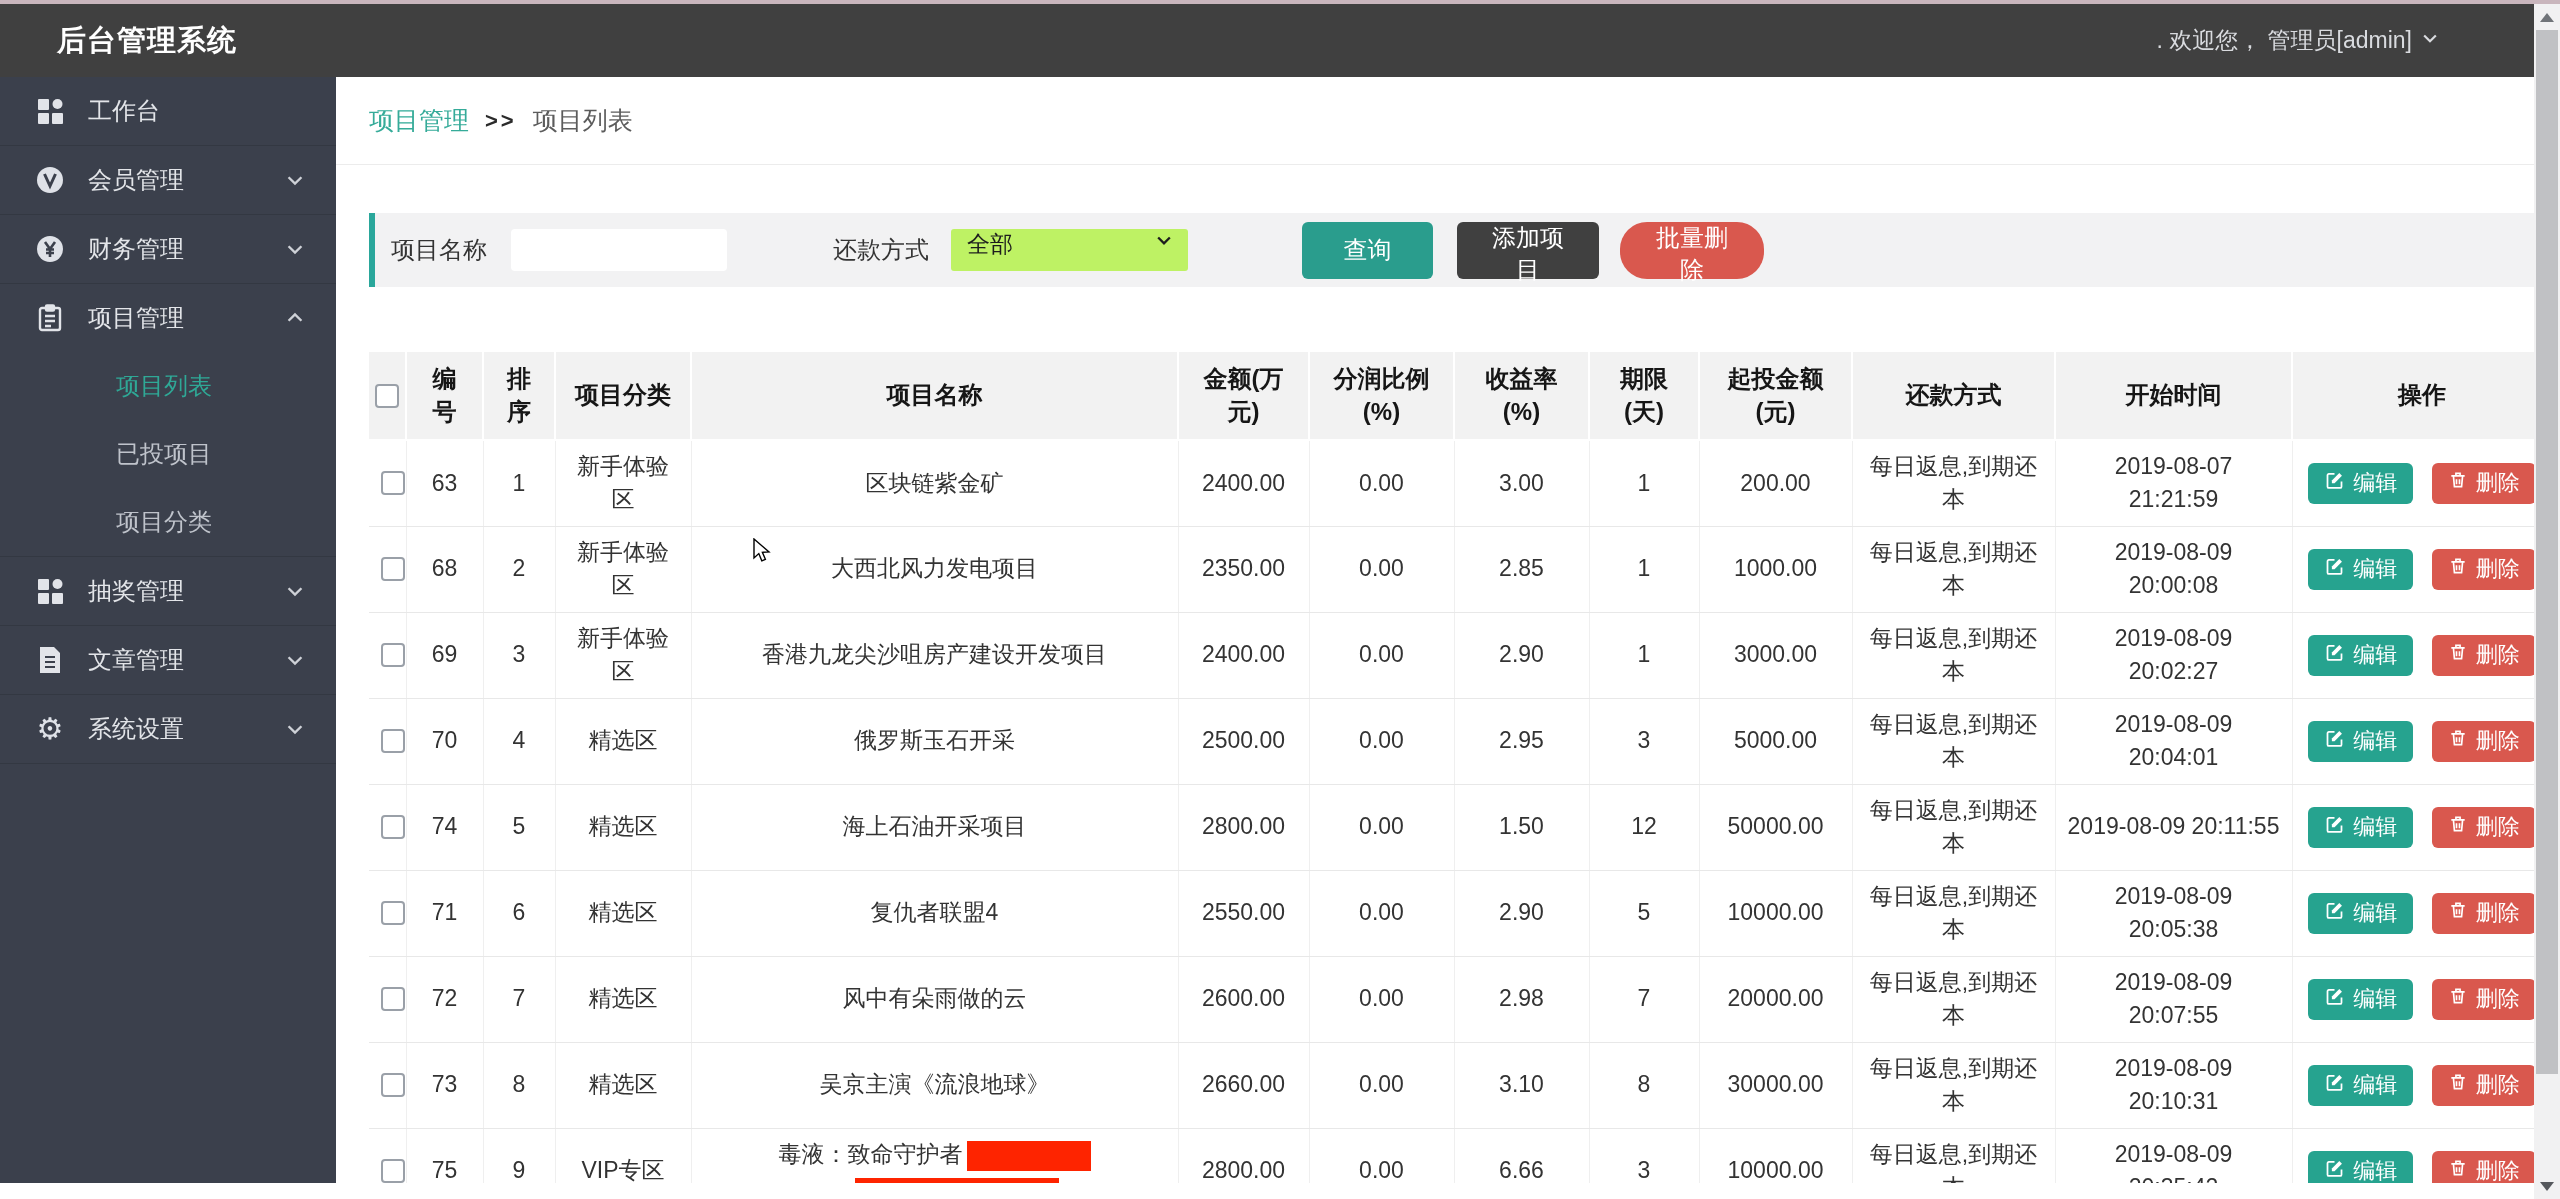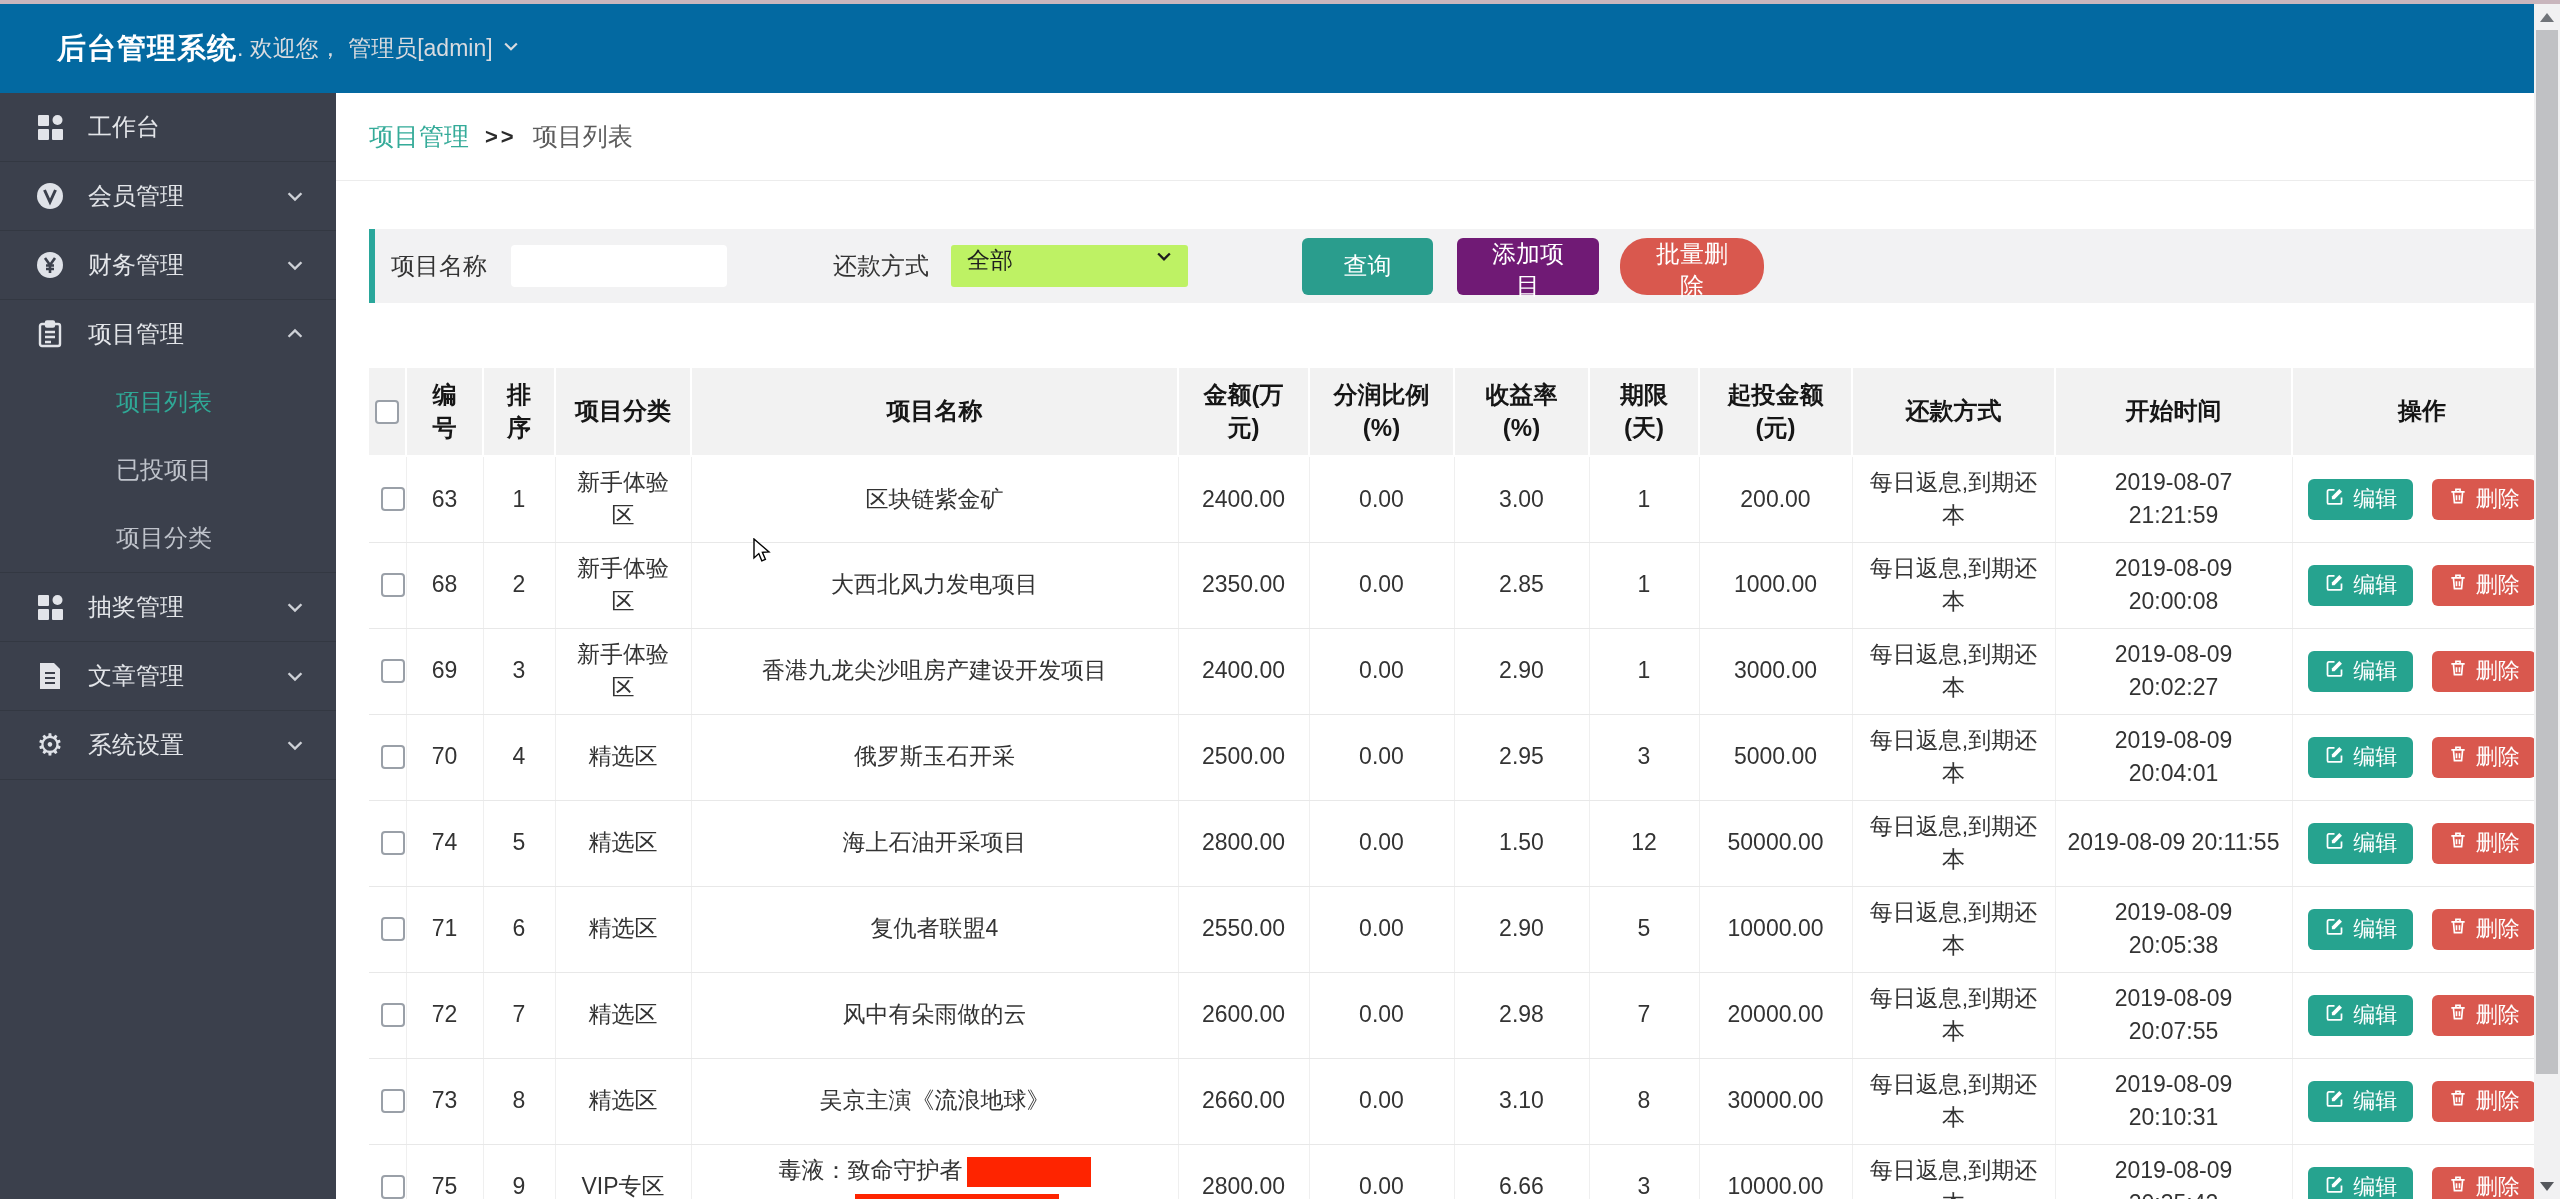--- a/index.html
+++ b/index.html
@@ -2,21 +2,21 @@
 <html><head>
 <meta charset="utf-8">
 <style>
   * { margin:0; padding:0; box-sizing:border-box; }
   html,body { width:2560px; height:1199px; overflow:hidden; }
   body { font-family:"Liberation Sans","DejaVu Sans",sans-serif; background:#fff; position:relative; }
 
   .window-edge { position:absolute; top:0; left:0; width:2560px; height:4px; background:#c9b6bd; z-index:60; }
 
   
-  .topbar { height:93px; background:#0369a1; display:flex; align-items:center; justify-content:flex-start; padding:4px 120px 0 57px; }
+  .topbar { height:77px; background:#404040; display:flex; align-items:center; justify-content:space-between; padding:4px 120px 0 57px; }
   .topbar-title { color:#ffffff; font-size:29px; font-weight:bold; letter-spacing:1px; }
   .user-menu { color:#d9dbdf; font-size:23px; display:flex; align-items:center; gap:8px; cursor:default; }
   .user-menu svg { stroke:#d9dbdf; }
 
   
   .layout { display:flex; height:1106px; }
 
   
   .sidebar { width:336px; background:#3b404c; flex-shrink:0; overflow:hidden; }
   .nav-block { border-bottom:1px solid #333842; }
@@ -36,21 +36,21 @@
   .crumb-current { color:#5c5c5c; }
 
   
   .filterbar { margin:48px 18px 0 33px; height:74px; background:#f2f2f3; border-left:6px solid #2aa79b; display:flex; align-items:center; }
   .f-label { font-size:24px; color:#333; margin-left:16px; }
   .f-input { margin-left:24px; width:216px; height:42px; border:0; border-radius:4px; background:#fff; font-size:22px; padding:0 12px; outline:none; }
   .f-label2 { margin-left:106px; }
   .f-select { margin-left:22px; width:237px; height:42px; background:#bef264; border-radius:3px; display:flex; align-items:flex-start; justify-content:space-between; padding:0 14px 0 16px; font-size:23px; color:#1d1d1d; cursor:pointer; }
   .btn { height:57px; border:0; border-radius:6px; color:#fff; font-size:24px; padding:0 26px; cursor:pointer; font-family:inherit; }
   .btn-search { margin-left:114px; width:131px; background:#2a9d8d; }
-  .btn-add    { margin-left:24px;  width:142px; background:#701a75; }
+  .btn-add    { margin-left:24px;  width:142px; background:#404040; }
   .btn-batch  { margin-left:21px;  width:144px; background:#d9584e;border-radius:27px; }
 
   
   .table-wrap { margin:65px 18px 0 33px; }
   table { border-collapse:collapse; table-layout:fixed; width:2183px; }
   thead th { background:#f2f2f2; font-weight:bold; height:88px; font-size:24px; color:#161616; border-right:2px solid #fff; border-bottom:2px solid #fff; white-space:pre-line; text-align:center; vertical-align:middle; line-height:1.35; }
   tbody td { height:86px; font-size:23px; color:#333; text-align:center; vertical-align:middle; border-right:1px solid #efefef; border-bottom:1px solid #e8e8e8; padding:0 12px; line-height:1.45; }
   tbody td.cat { padding:0 14px; }
   .checkbox { width:24px; height:24px; border:2px solid #9aa0a8; border-radius:4px; background:#fff; margin:0 auto; cursor:pointer; }
   .row-btn { display:inline-flex; align-items:center; gap:8px; height:41px; border:0; border-radius:6px; color:#fff; font-size:22px; padding:0 16px; cursor:pointer; font-family:inherit; vertical-align:middle; }

